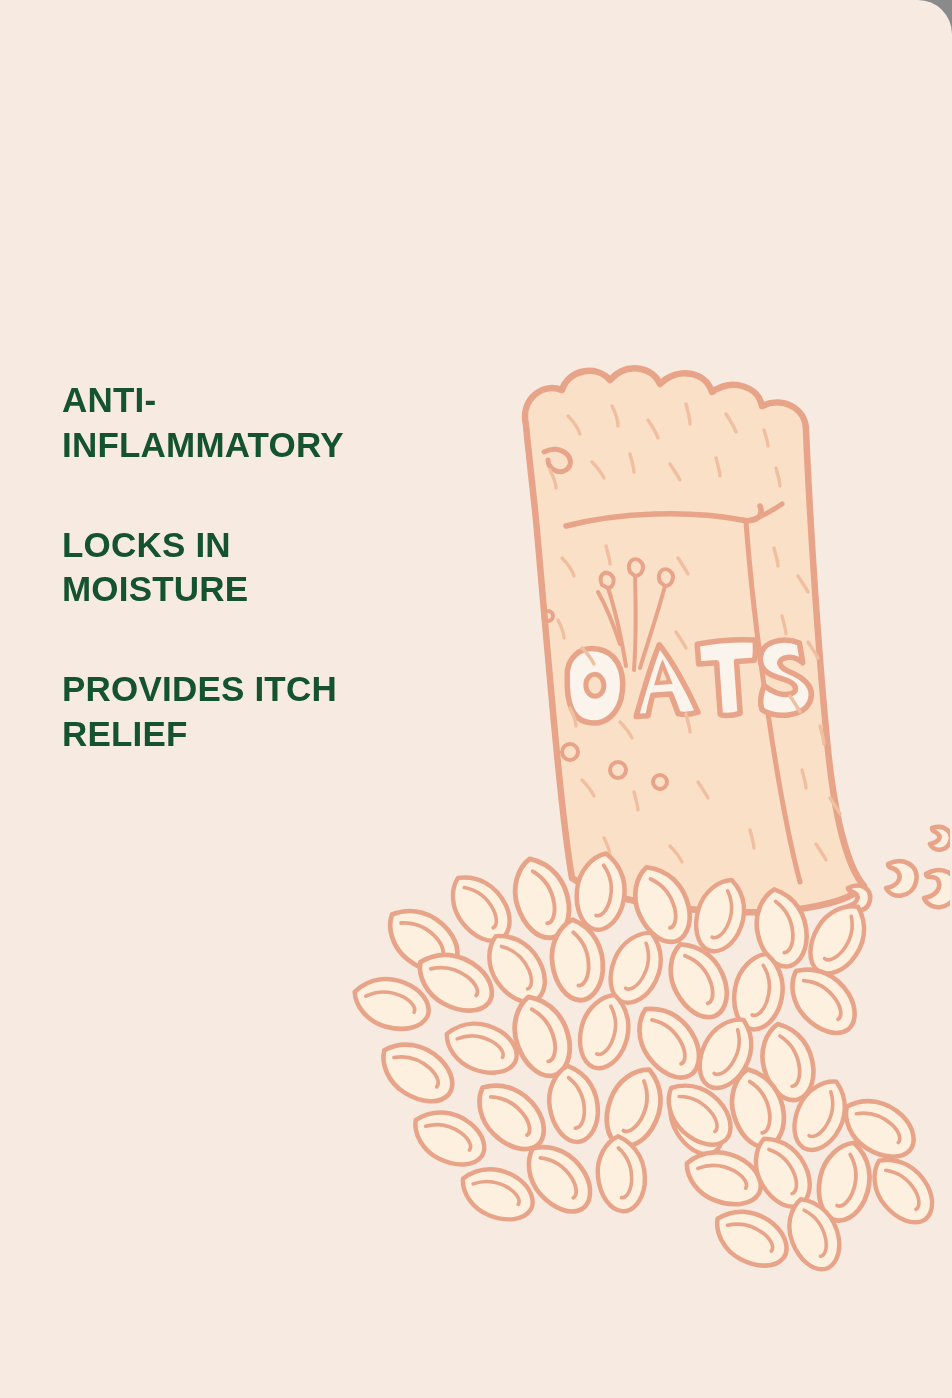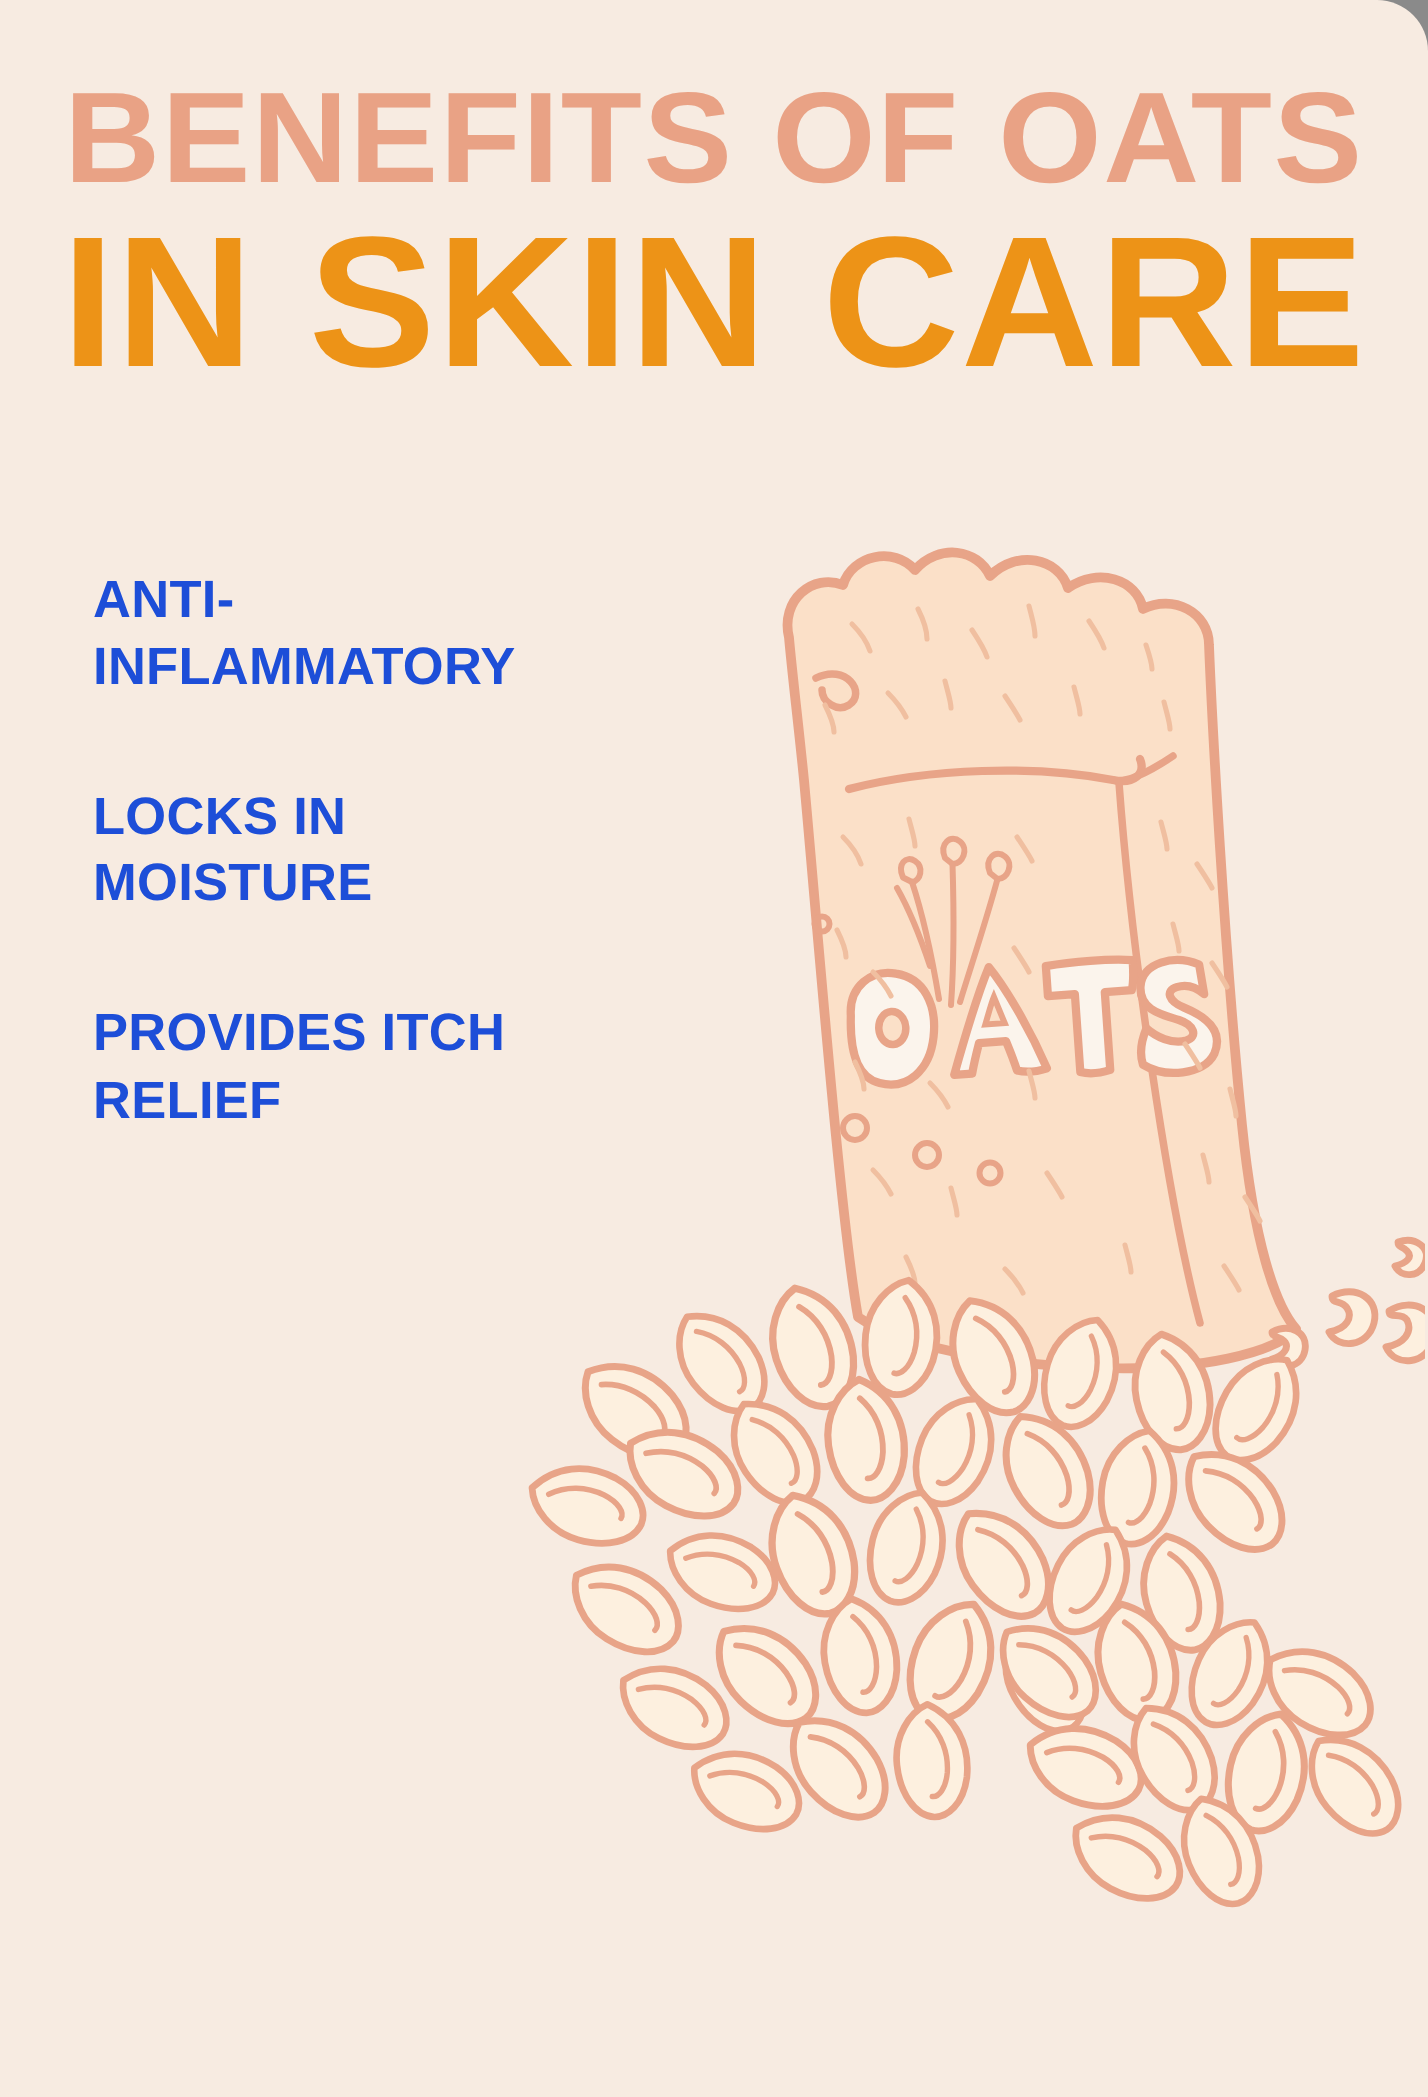--- a/index.html
+++ b/index.html
@@ -50,21 +50,21 @@
   }
 
   
   .benefits {
     position: absolute;
     left: 62px;
     top: 378px;
     width: 360px;
   }
   .benefit-item {
-    color: #1d4ed8;
+    color: #14532d;
     font-family: "Liberation Sans", sans-serif;
     font-weight: 600;
     font-size: 35px;
     line-height: 1.28;
     letter-spacing: 0.2px;
     margin-bottom: 55px;
     text-transform: uppercase;
   }
   .benefit-item:last-child { margin-bottom: 15px; }
 
@@ -77,24 +77,20 @@
     height: 1010px;
     pointer-events: none;
   }
   .illustration svg { display: block; width: 100%; height: 100%; }
 </style>
 </head>
 <body>
 
 <div class="poster">
 
-  <div class="title-block">
-    <span class="title-line1">BENEFITS OF OATS</span>
-    <span class="title-line2">IN SKIN CARE</span>
-  </div>
 
   <div class="benefits">
     <div class="benefit-item">ANTI-INFLAMMATORY</div>
     <div class="benefit-item">LOCKS IN MOISTURE</div>
     <div class="benefit-item">PROVIDES ITCH RELIEF</div>
   </div>
 
   <div class="illustration">
     <svg viewBox="0 0 620 1010" xmlns="http://www.w3.org/2000/svg">
       <defs>

